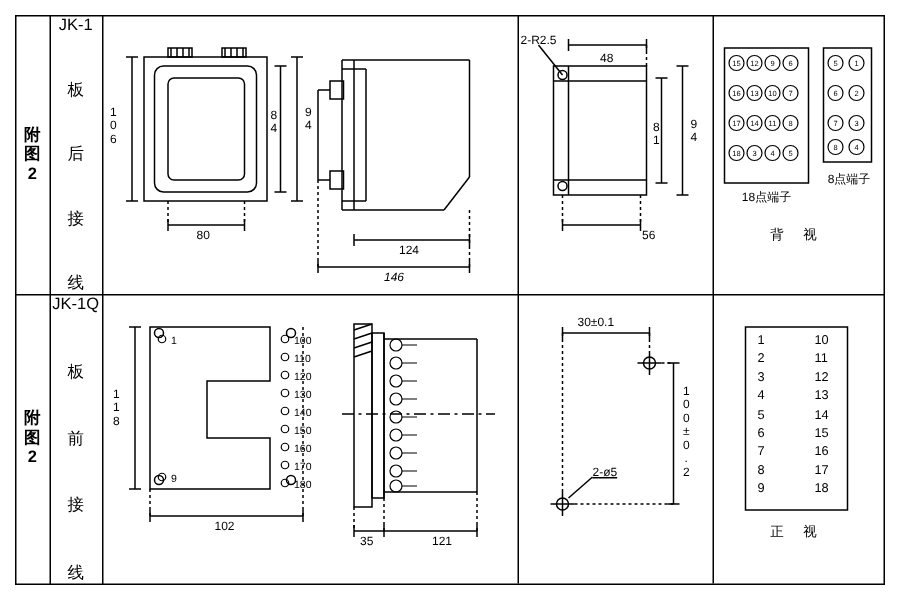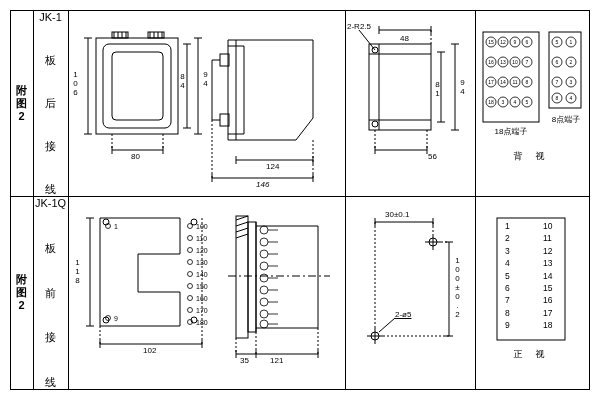--- a/index.html
+++ b/index.html
@@ -334,21 +334,21 @@
         <text x="128" y="81">140</text>
         <text x="128" y="93">150</text>
         <text x="128" y="105">160</text>
         <text x="128" y="117">170</text>
         <text x="128" y="129">180</text>
       </g>
     </svg>
     <div class="dim vtext" style="left:5px;top:62px;">118</div>
     <div class="dim" style="left:75px;top:150px;">102</div>
     <div class="dim" style="left:172px;top:160px;">35</div>
-    <div class="dim" style="left:202px;top:160px;text-align:center;">121</div>
+    <div class="dim" style="left:220px;top:160px;text-align:center;">121</div>
   </div>
 
   <div class="cell" style="left:345px;top:196px;width:130px;height:193px;">
     <svg width="130" height="193">
       <g stroke="#000" fill="none" stroke-width="1">
 
         <circle cx="88" cy="46" r="4"></circle>
         <line x1="80" y1="46" x2="96" y2="46"></line>
         <line x1="88" y1="38" x2="88" y2="54"></line>
         <circle cx="30" cy="140" r="4"></circle>

